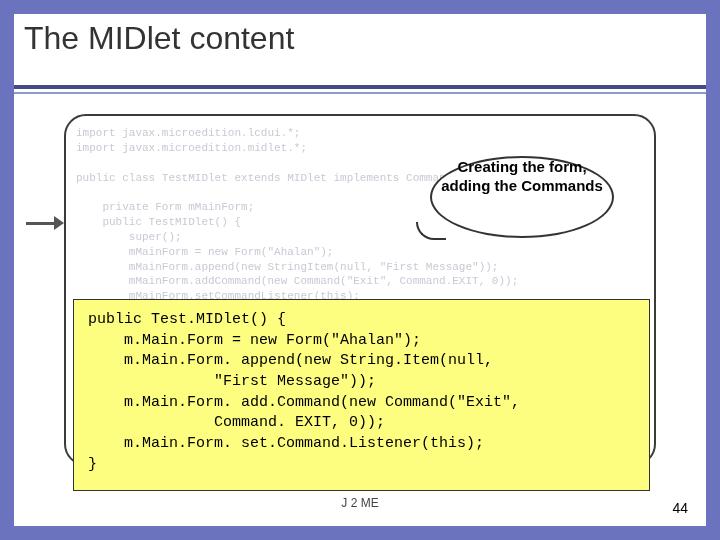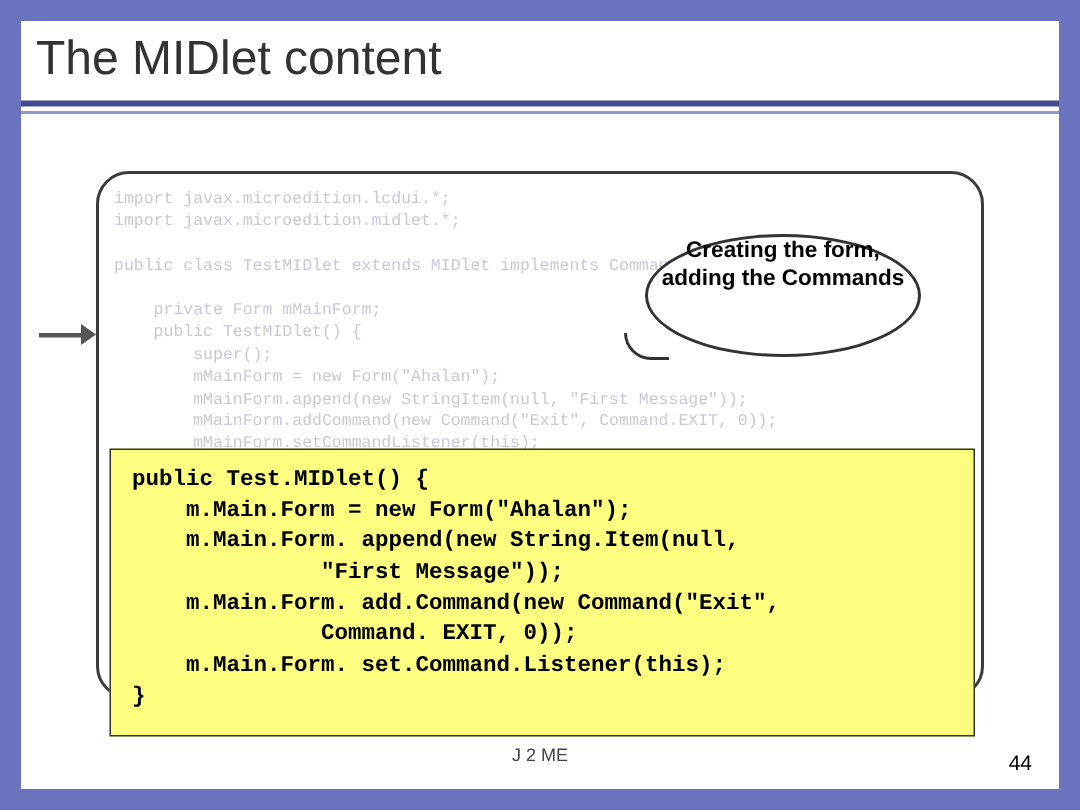--- a/index.html
+++ b/index.html
@@ -1,29 +1,29 @@
 <!DOCTYPE html>
 <html><head>
 <meta charset="utf-8">
 <style>
   html,body{margin:0;padding:0}
   body{width:720px;height:540px;background:#6b72be;font-family:Arial,Helvetica,sans-serif;position:relative;overflow:hidden}
   .content{position:absolute;left:14px;top:14px;right:14px;bottom:14px;background:#fff}
-  .title{font-size:32px;color:#333;padding:6px 10px 10px 10px;font-weight:normal}
+  .title{font-size:32px;color:#333;padding:6px 10px 28px 10px;font-weight:normal}
   .rule1{height:4px;background:#42498f;margin:0}
   .rule2{height:2px;background:#9098d0;margin-top:3px}
   .board{position:absolute;left:50px;right:50px;top:100px;bottom:60px;border:2px solid #3b3b3b;border-radius:22px;background:#fff}
   .boardInner{position:absolute;inset:10px;overflow:hidden}
   .faded{color:#c9c9d5;font-family:Liberation Mono, monospace;font-size:11px;line-height:1.35;white-space:pre;margin:0}
   .callout{position:absolute;right:30px;top:30px;width:180px;height:78px;border:2px solid #333;border-radius:50%/50%;background:#fff;display:flex;align-items:flex-start;justify-content:center;text-align:center;font-weight:bold;font-size:15px;line-height:1.25;color:#000}
   .tail{position:absolute;right:198px;top:96px;width:28px;height:16px;border-left:2px solid #333;border-bottom:2px solid #333;border-bottom-left-radius:18px;background:#fff}
   .arrow{position:absolute;left:12px;top:200px;width:40px;height:18px;display:flex;align-items:center}
   .arrow .shaft{height:3px;width:28px;background:#555}
   .arrow .head{width:0;height:0;border-left:10px solid #555;border-top:7px solid transparent;border-bottom:7px solid transparent}
-  .highlight{position:absolute;left:59px;right:56px;top:270px;background:#fdfd80;border:1px solid #333;padding:10px 14px 14px 14px;font-family:"Courier New",monospace;font-size:15px;font-weight:bold;color:#000;line-height:1.38;white-space:pre}
+  .highlight{position:absolute;left:59px;right:56px;top:270px;background:#fdfd80;border:1px solid #333;padding:10px 14px 14px 14px;font-family:"Courier New",monospace;font-size:15px;font-weight:normal;color:#000;line-height:1.38;white-space:pre}
   .footer{position:absolute;left:0;right:0;bottom:10px;height:20px}
   .footcenter{position:absolute;left:0;right:0;text-align:center;font-size:12px;color:#444}
   .pagenum{position:absolute;right:18px;bottom:0;font-size:14px;font-weight:normal;color:#000}
 </style>
 </head>
 <body>
 
 <div class="content">
   <div class="title">The MIDlet content</div>
   <div class="rule1"></div>

